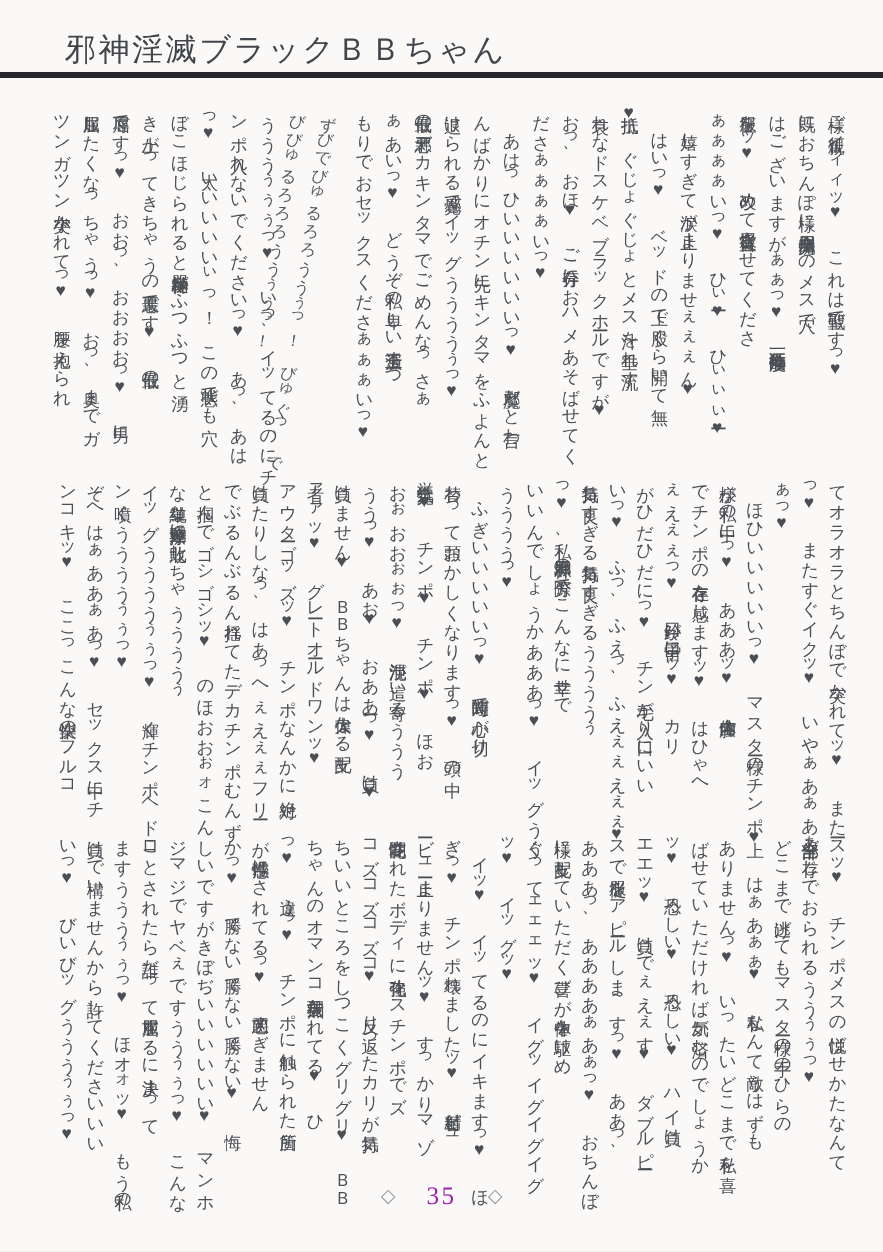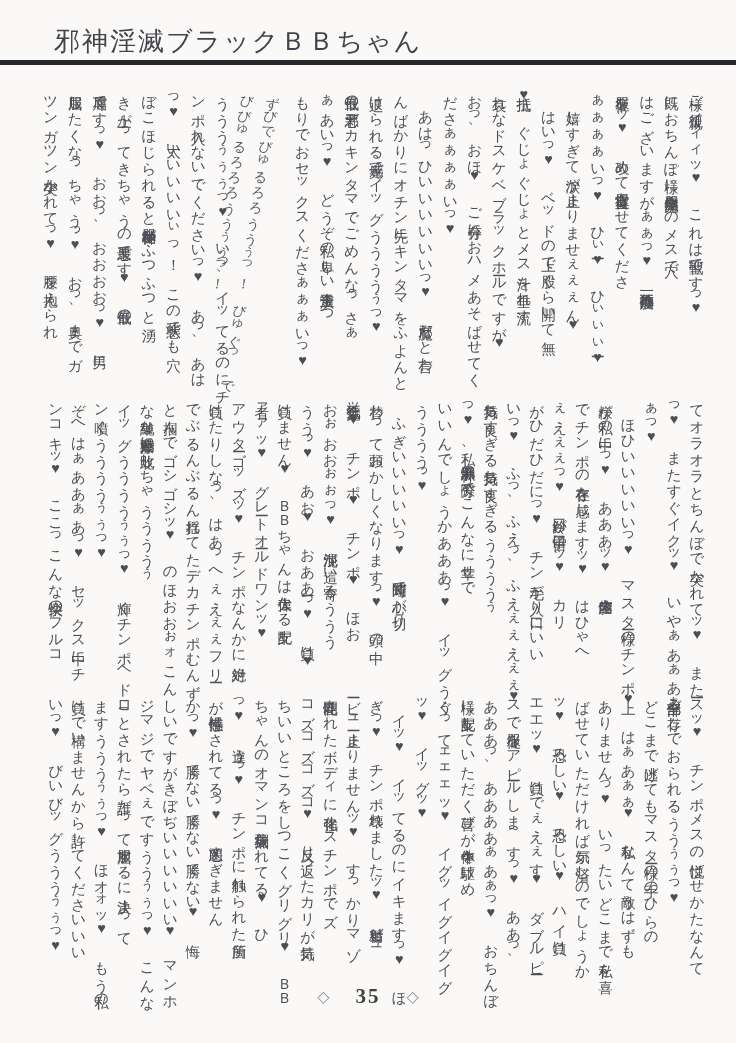--- a/index.html
+++ b/index.html
@@ -53,22 +53,21 @@
     align-items:center;
     gap:26px;
   }
   .footer .dia{
     font-size:16px;
     color:#8f9398;
   }
   .footer .num{
     font-size:21px;
     letter-spacing:2px;
-    color:#404040;
-    font-weight:bold;
+    color:#a21caf;
   }
 </style>
 </head>
 <body>
 
 <div class="page">
 
   <div class="title">邪神淫滅ブラックＢＢちゃん</div>
 
   <div class="rule"></div>

